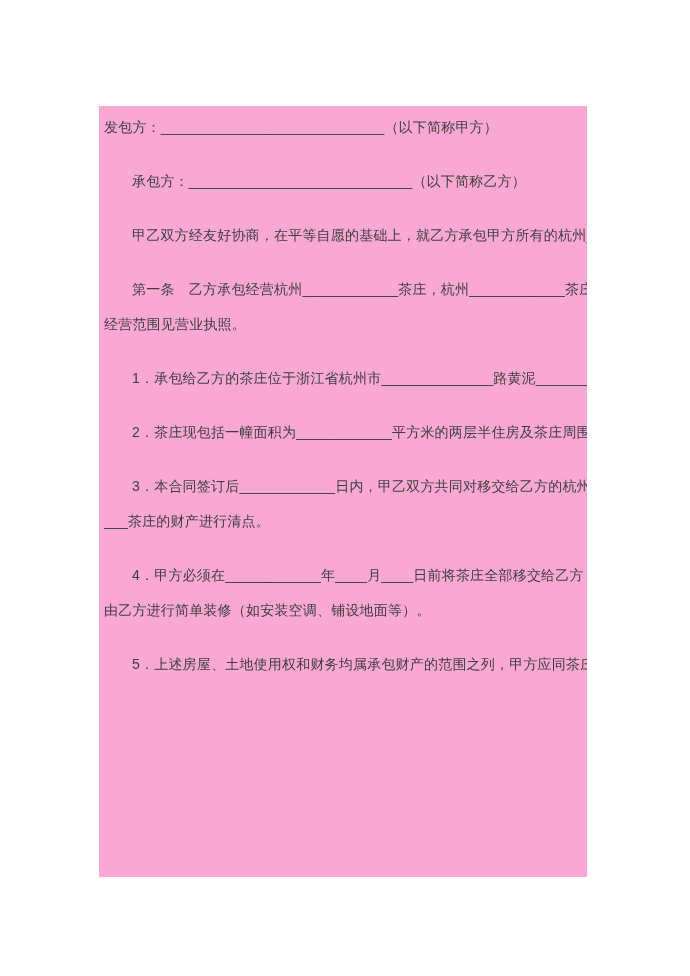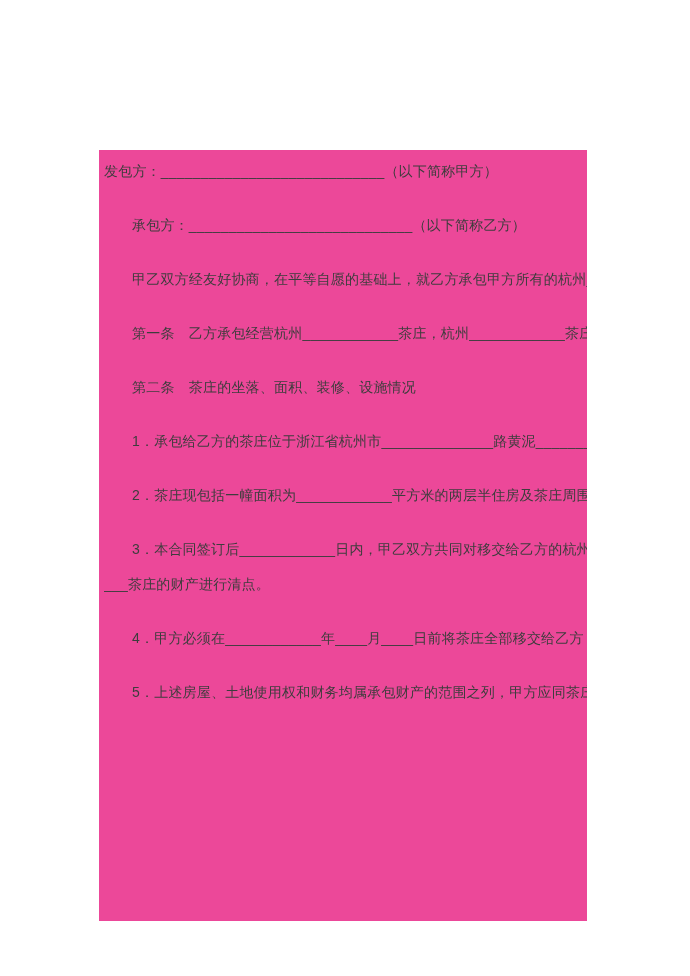--- a/index.html
+++ b/index.html
@@ -16,23 +16,22 @@
     overflow: hidden;
   }
   .doc-panel {
     position: absolute;
     left: 99px;
     top: 106px;
     width: 488px;
     height: 771px;
     box-sizing: border-box;
     padding: 4px 0 0 5px;
-    background: #ec4899;
+    background: #f9a8d4;
     overflow: hidden;
-    margin-top: 44px;
   }
   .para {
     margin: 0 0 19px 0;
     padding: 0;
   }
   .para:last-child {
     margin-bottom: 0;
   }
   .text-line {
     font-size: 14px;
@@ -60,41 +59,40 @@
     <div class="para indent-first">
       <div class="text-line">承包方：____________________________（以下简称乙方）</div>
     </div>
 
     <div class="para indent-first">
       <div class="text-line">甲乙双方经友好协商，在平等自愿的基础上，就乙方承包甲方所有的杭州__</div>
     </div>
 
     <div class="para indent-first">
       <div class="text-line">第一条　乙方承包经营杭州____________茶庄，杭州____________茶庄的</div>
+      <div class="text-line">经营范围见营业执照。</div>
     </div>
 
-    <div class="para indent-first">
-      <div class="text-line">第二条　茶庄的坐落、面积、装修、设施情况</div>
-    </div>
 
     <div class="para indent-first">
       <div class="text-line">1．承包给乙方的茶庄位于浙江省杭州市______________路黄泥_________</div>
     </div>
 
     <div class="para indent-first">
       <div class="text-line">2．茶庄现包括一幢面积为____________平方米的两层半住房及茶庄周围甲</div>
     </div>
 
     <div class="para indent-first">
       <div class="text-line">3．本合同签订后____________日内，甲乙双方共同对移交给乙方的杭州__</div>
       <div class="text-line">___茶庄的财产进行清点。</div>
     </div>
 
     <div class="para indent-first">
       <div class="text-line">4．甲方必须在____________年____月____日前将茶庄全部移交给乙方，</div>
+      <div class="text-line">由乙方进行简单装修（如安装空调、铺设地面等）。</div>
     </div>
 
     <div class="para indent-first">
       <div class="text-line">5．上述房屋、土地使用权和财务均属承包财产的范围之列，甲方应同茶庄</div>
     </div>
 
   </div>
 </div>
 
 </body></html>

